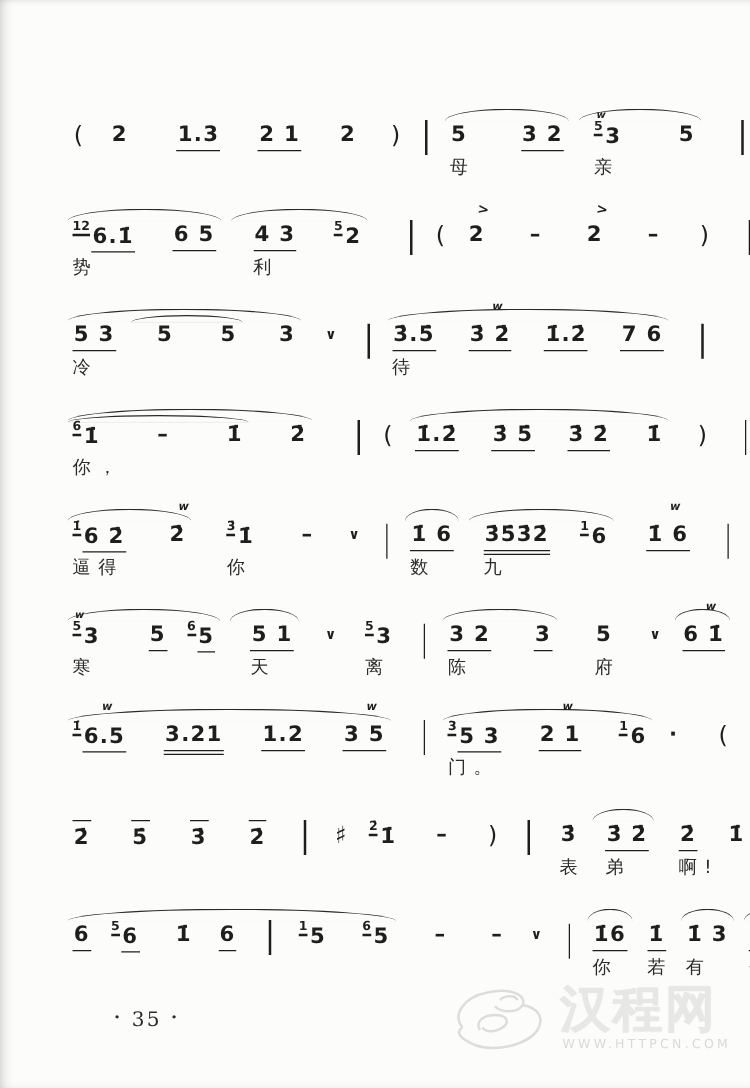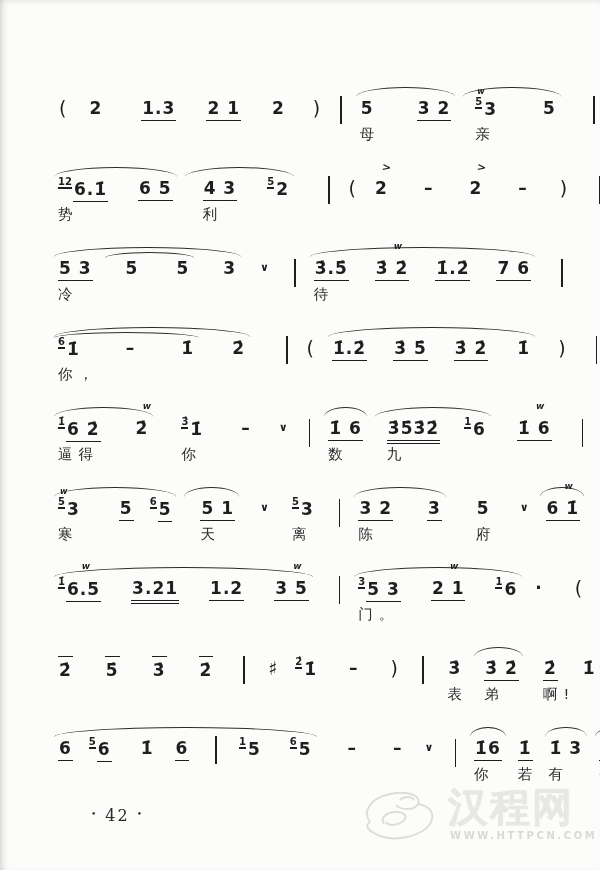--- a/index.html
+++ b/index.html
@@ -35,41 +35,41 @@
   
   .footer{position:absolute;left:84px;top:806px;font-family:"DejaVu Serif","Liberation Serif",serif;
           font-size:16px;color:#2a2a2a;letter-spacing:2px;}
   .footer .dot{font-size:9px;vertical-align:4px;padding:0 7px;}
 
   
   .wm{position:absolute;right:14px;top:778px;width:230px;height:80px;color:#dededc;}
   .wm-logo{position:absolute;left:0;top:6px;}
   .wm-brand{position:absolute;left:92px;top:2px;font-size:40px;font-weight:bold;color:#e7e7e5;
             letter-spacing:2px;text-shadow:0 0 1px #d8d8d6;}
-  .wm-url{position:absolute;left:94px;top:52px;font-size:10px;letter-spacing:2.6px;color:#d9d9d7;font-weight:bold;}
+  .wm-url{position:absolute;left:94px;top:52px;font-size:10px;letter-spacing:2.6px;color:#d9d9d7;font-weight:normal;}
 </style>
 </head>
 <body>
 
 <div class="page">
 
   <div class="score" id="score">
       <div class="sysline"><span class="tok paren"><span class="t">(</span></span><span class="tok note" style="margin-left: 12px;"><span class="t">2</span></span><span class="tok note u1" style="margin-left: 30px;"><span class="t">1.3</span></span><span class="tok note u1" style="margin-left: 22px;"><span class="t">2 1</span></span><span class="tok note" style="margin-left: 22px;"><span class="t">2</span></span><span class="tok paren" style="margin-left: 18px;"><span class="t">)</span></span><span class="bar"></span><span class="arc"><span class="tok note"><span class="t">5</span><span class="ly">母</span></span><span class="tok note u1" style="margin-left: 34px;"><span class="t">3 2</span></span></span><span class="arc"><span class="tok note" style="margin-left: 16px;"><span class="grace">5<span class="gmark">w</span></span><span class="t">3</span><span class="ly">亲</span></span><span class="tok note" style="margin-left: 36px;"><span class="t">5</span></span></span><span class="bar" style="margin-left: 28px;"></span></div>
       <div class="sysline"><span class="arc"><span class="tok note u1"><span class="grace">12</span><span class="t">6.1̇</span><span class="ly">势</span></span><span class="tok note u1" style="margin-left: 22px;"><span class="t">6 5</span></span></span><span class="arc"><span class="tok note u1" style="margin-left: 22px;"><span class="t">4 3</span><span class="ly">利</span></span><span class="tok note" style="margin-left: 22px;"><span class="grace">5</span><span class="t">2</span></span></span><span class="bar" style="margin-left: 30px;"></span><span class="tok paren"><span class="t">(</span></span><span class="tok note"><span class="t">2</span><span class="mark accent">&gt;</span></span><span class="tok dashn" style="margin-left: 26px;"><span class="t">–</span></span><span class="tok note" style="margin-left: 26px;"><span class="t">2</span><span class="mark accent">&gt;</span></span><span class="tok dashn" style="margin-left: 26px;"><span class="t">–</span></span><span class="tok paren" style="margin-left: 22px;"><span class="t">)</span></span><span class="bar" style="margin-left: 22px;"></span></div>
       <div class="sysline"><span class="arc"><span class="tok note u1"><span class="t">5 3</span><span class="ly">冷</span></span><span class="arc"><span class="tok note" style="margin-left: 24px;"><span class="t">5</span></span><span class="tok note" style="margin-left: 28px;"><span class="t">5</span></span></span><span class="tok note" style="margin-left: 24px;"><span class="t">3</span></span></span><span class="tok breath" style="margin-left: 14px;"><span class="t">∨</span></span><span class="bar" style="margin-left: 18px;"></span><span class="arc"><span class="tok note u1"><span class="t">3̇.5̇</span><span class="ly">待</span></span><span class="tok note u1" style="margin-left: 18px;"><span class="t">3̇ 2̇</span><span class="mark">w</span></span><span class="tok note u1" style="margin-left: 18px;"><span class="t">1̇.2̇</span></span><span class="tok note u1" style="margin-left: 18px;"><span class="t">7 6</span></span></span><span class="bar" style="margin-left: 22px;"></span></div>
       <div class="sysline"><span class="arc"><span class="arc"><span class="tok note"><span class="grace">6</span><span class="t">1̇</span><span class="ly">你，</span></span><span class="tok dashn" style="margin-left: 36px;"><span class="t">–</span></span><span class="tok note" style="margin-left: 36px;"><span class="t">1̇</span></span></span><span class="tok note" style="margin-left: 28px;"><span class="t">2̇</span></span></span><span class="bar" style="margin-left: 32px;"></span><span class="tok paren"><span class="t">(</span></span><span class="arc"><span class="tok note u1"><span class="t">1̇.2̇</span></span><span class="tok note u1" style="margin-left: 18px;"><span class="t">3̇ 5̇</span></span><span class="tok note u1" style="margin-left: 18px;"><span class="t">3̇ 2̇</span></span><span class="tok note" style="margin-left: 20px;"><span class="t">1̇</span></span></span><span class="tok paren" style="margin-left: 18px;"><span class="t">)</span></span><span class="bar" style="margin-left: 20px;"></span></div>
       <div class="sysline"><span class="arc"><span class="tok note u1"><span class="grace">1̇</span><span class="t">6 2̇</span><span class="ly">逼得</span></span><span class="tok note" style="margin-left: 26px;"><span class="t">2̇</span><span class="mark">w</span></span></span><span class="tok note" style="margin-left: 24px;"><span class="grace">3̇</span><span class="t">1̇</span><span class="ly">你</span></span><span class="tok dashn" style="margin-left: 28px;"><span class="t">–</span></span><span class="tok breath" style="margin-left: 18px;"><span class="t">∨</span></span><span class="bar" style="margin-left: 14px;"></span><span class="arc"><span class="tok note u1"><span class="t">1̇ 6</span><span class="ly">数</span></span></span><span class="arc"><span class="tok note u2" style="margin-left: 16px;"><span class="t">3̇5̇3̇2̇</span><span class="ly">九</span></span><span class="tok note" style="margin-left: 16px;"><span class="grace">1</span><span class="t">6</span></span></span><span class="tok note u1" style="margin-left: 22px;"><span class="t">1̇ 6</span><span class="mark">w</span></span><span class="bar" style="margin-left: 22px;"></span></div>
       <div class="sysline"><span class="arc"><span class="tok note"><span class="grace">5<span class="gmark">w</span></span><span class="t">3</span><span class="ly">寒</span></span><span class="tok note u1" style="margin-left: 30px;"><span class="t">5</span></span><span class="tok note u1"><span class="grace">6</span><span class="t">5</span></span></span><span class="arc"><span class="tok note u1" style="margin-left: 20px;"><span class="t">5 1</span><span class="ly">天</span></span></span><span class="tok breath" style="margin-left: 16px;"><span class="t">∨</span></span><span class="tok note" style="margin-left: 16px;"><span class="grace">5</span><span class="t">3</span><span class="ly">离</span></span><span class="bar" style="margin-left: 16px;"></span><span class="arc"><span class="tok note u1"><span class="t">3 2</span><span class="ly">陈</span></span><span class="tok note u1" style="margin-left: 26px;"><span class="t">3</span></span></span><span class="tok note" style="margin-left: 26px;"><span class="t">5</span><span class="ly">府</span></span><span class="tok breath" style="margin-left: 20px;"><span class="t">∨</span></span><span class="arc"><span class="tok note u1" style="margin-left: 10px;"><span class="t">6 1̇</span><span class="mark">w</span></span></span></div>
       <div class="sysline"><span class="arc"><span class="tok note u1"><span class="grace">1̇</span><span class="t">6.5</span><span class="mark">w</span></span><span class="tok note u2" style="margin-left: 22px;"><span class="t">3.21</span></span><span class="tok note u1" style="margin-left: 22px;"><span class="t">1.2</span></span><span class="tok note u1" style="margin-left: 22px;"><span class="t">3 5</span><span class="mark">w</span></span></span><span class="bar" style="margin-left: 22px;"></span><span class="arc"><span class="tok note u1"><span class="grace">3</span><span class="t">5 3</span><span class="ly">门。</span></span><span class="tok note u1" style="margin-left: 22px;"><span class="t">2 1</span><span class="mark">w</span></span><span class="tok note" style="margin-left: 22px;"><span class="grace">1</span><span class="t">6</span></span></span><span class="tok dotn"><span class="t">·</span></span><span class="tok paren" style="margin-left: 22px;"><span class="t">(</span></span></div>
       <div class="sysline"><span class="tok note ovl"><span class="t">2̇</span></span><span class="tok note ovl" style="margin-left: 24px;"><span class="t">5̇</span></span><span class="tok note ovl" style="margin-left: 24px;"><span class="t">3̇</span></span><span class="tok note ovl" style="margin-left: 24px;"><span class="t">2̇</span></span><span class="bar" style="margin-left: 22px;"></span><span class="tok paren" style="margin-left: 12px;"><span class="t">♯</span></span><span class="tok note"><span class="grace">2̇</span><span class="t">1̇</span></span><span class="tok dashn" style="margin-left: 22px;"><span class="t">–</span></span><span class="tok paren" style="margin-left: 22px;"><span class="t">)</span></span><span class="bar" style="margin-left: 14px;"></span><span class="tok note" style="margin-left: 14px;"><span class="t">3̇</span><span class="ly">表</span></span><span class="arc"><span class="tok note u1" style="margin-left: 14px;"><span class="t">3̇ 2̇</span><span class="ly">弟</span></span></span><span class="tok note u1" style="margin-left: 16px;"><span class="t">2̇</span><span class="ly">啊!</span></span><span class="tok note" style="margin-left: 16px;"><span class="t">1̇</span></span></div>
       <div class="sysline"><span class="arc"><span class="tok note u1"><span class="t">6</span></span><span class="tok note u1"><span class="grace">5</span><span class="t">6</span></span><span class="tok note" style="margin-left: 20px;"><span class="t">1̇</span></span><span class="tok note u1" style="margin-left: 12px;"><span class="t">6</span></span><span class="bar" style="margin-left: 18px;"></span><span class="tok note" style="margin-left: 12px;"><span class="grace">1</span><span class="t">5</span></span><span class="tok note" style="margin-left: 20px;"><span class="grace">6</span><span class="t">5</span></span></span><span class="tok dashn" style="margin-left: 26px;"><span class="t">–</span></span><span class="tok dashn" style="margin-left: 26px;"><span class="t">–</span></span><span class="tok breath" style="margin-left: 12px;"><span class="t">∨</span></span><span class="bar" style="margin-left: 14px;"></span><span class="arc"><span class="tok note u1"><span class="t">1̇6</span><span class="ly">你</span></span></span><span class="tok note u1"><span class="t">1̇</span><span class="ly">若</span></span><span class="arc"><span class="tok note"><span class="t">1̇ 3</span><span class="ly">有</span></span></span><span class="arc"><span class="tok note u1"><span class="t">5 3</span><span class="ly">个</span></span></span></div>
     </div>
 
   <div class="footer">
-    <span class="dot">•</span><span>42</span><span class="dot">•</span>
+    <span class="dot">•</span><span>35</span><span class="dot">•</span>
   </div>
 
   <div class="wm">
     <svg class="wm-logo" width="92" height="66" viewBox="0 0 92 66">
       <g fill="none" stroke="#dddddb" stroke-width="2">
         <path d="M14,38 C6,28 14,14 34,10 C52,6 66,12 62,20 C58,27 44,26 40,21"></path>
         <path d="M62,20 C74,22 80,30 74,40 C66,52 40,58 24,52 C12,47 8,42 14,38"></path>
         <path d="M28,40 C24,34 30,28 40,28 C50,28 52,34 46,38 C40,42 32,42 30,38"></path>
         <path d="M44,16 C48,12 56,12 58,16"></path>
       </g>

